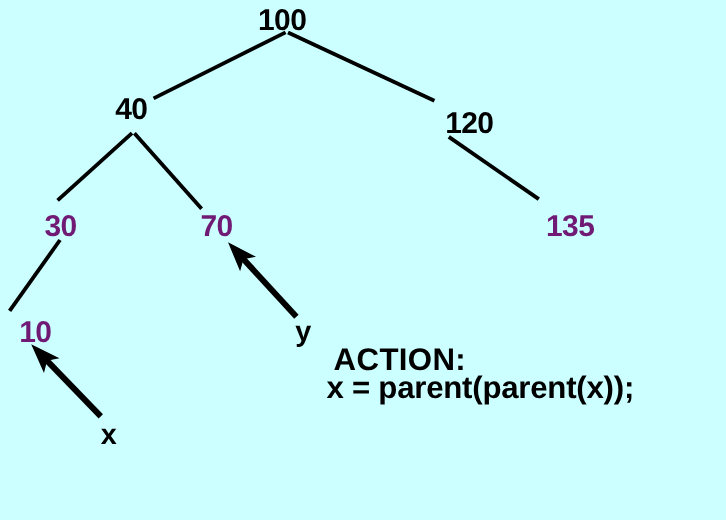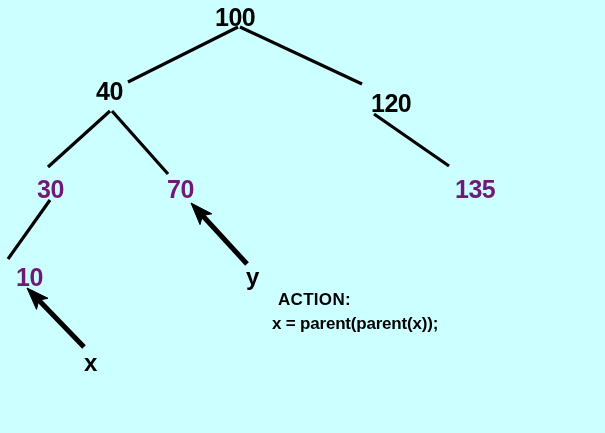--- a/index.html
+++ b/index.html
@@ -46,21 +46,21 @@
     color: #000000;
     white-space: nowrap;
   }
 
   .action-block {
     position: absolute;
     left: 272px;
     top: 288px;
     color: #000000;
     font-weight: bold;
-    font-size: 17px;
+    font-size: 26px;
     line-height: 23.5px;
     white-space: nowrap;
   }
   .action-block .act-title {
     padding-left: 6px;
     letter-spacing: 0.3px;
   }
   .action-block .act-line {
     letter-spacing: -0.2px;
   }

